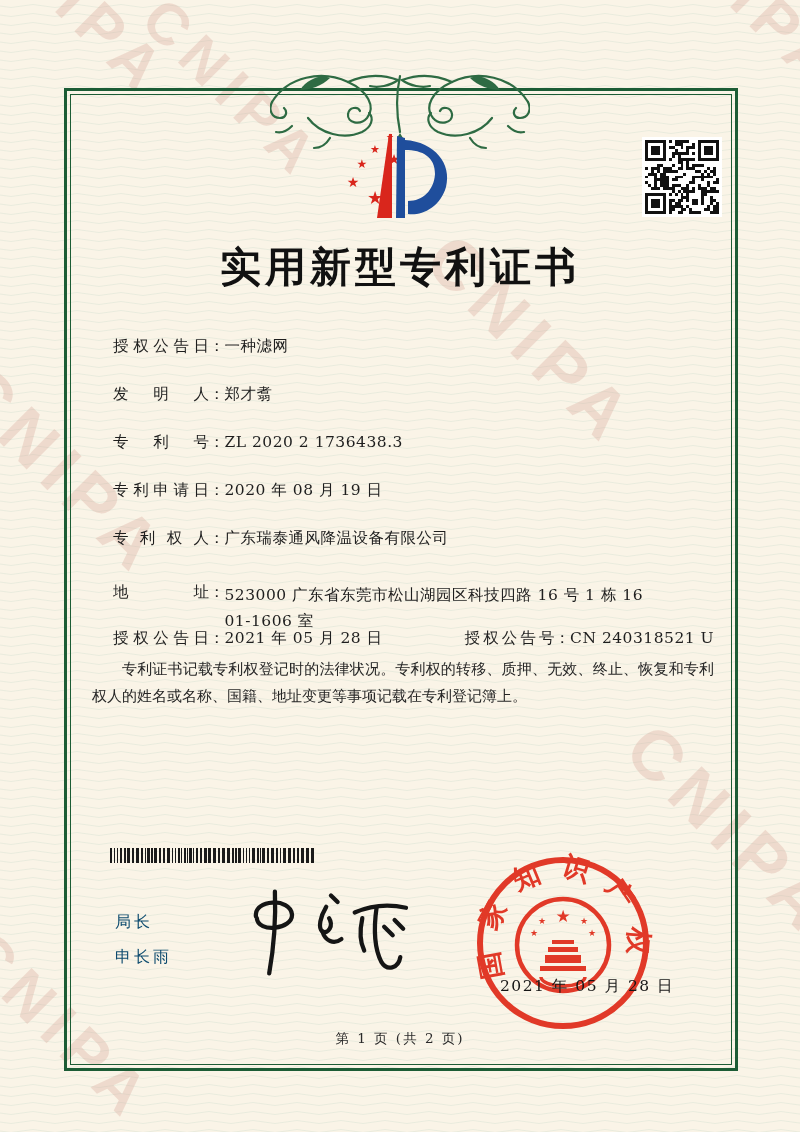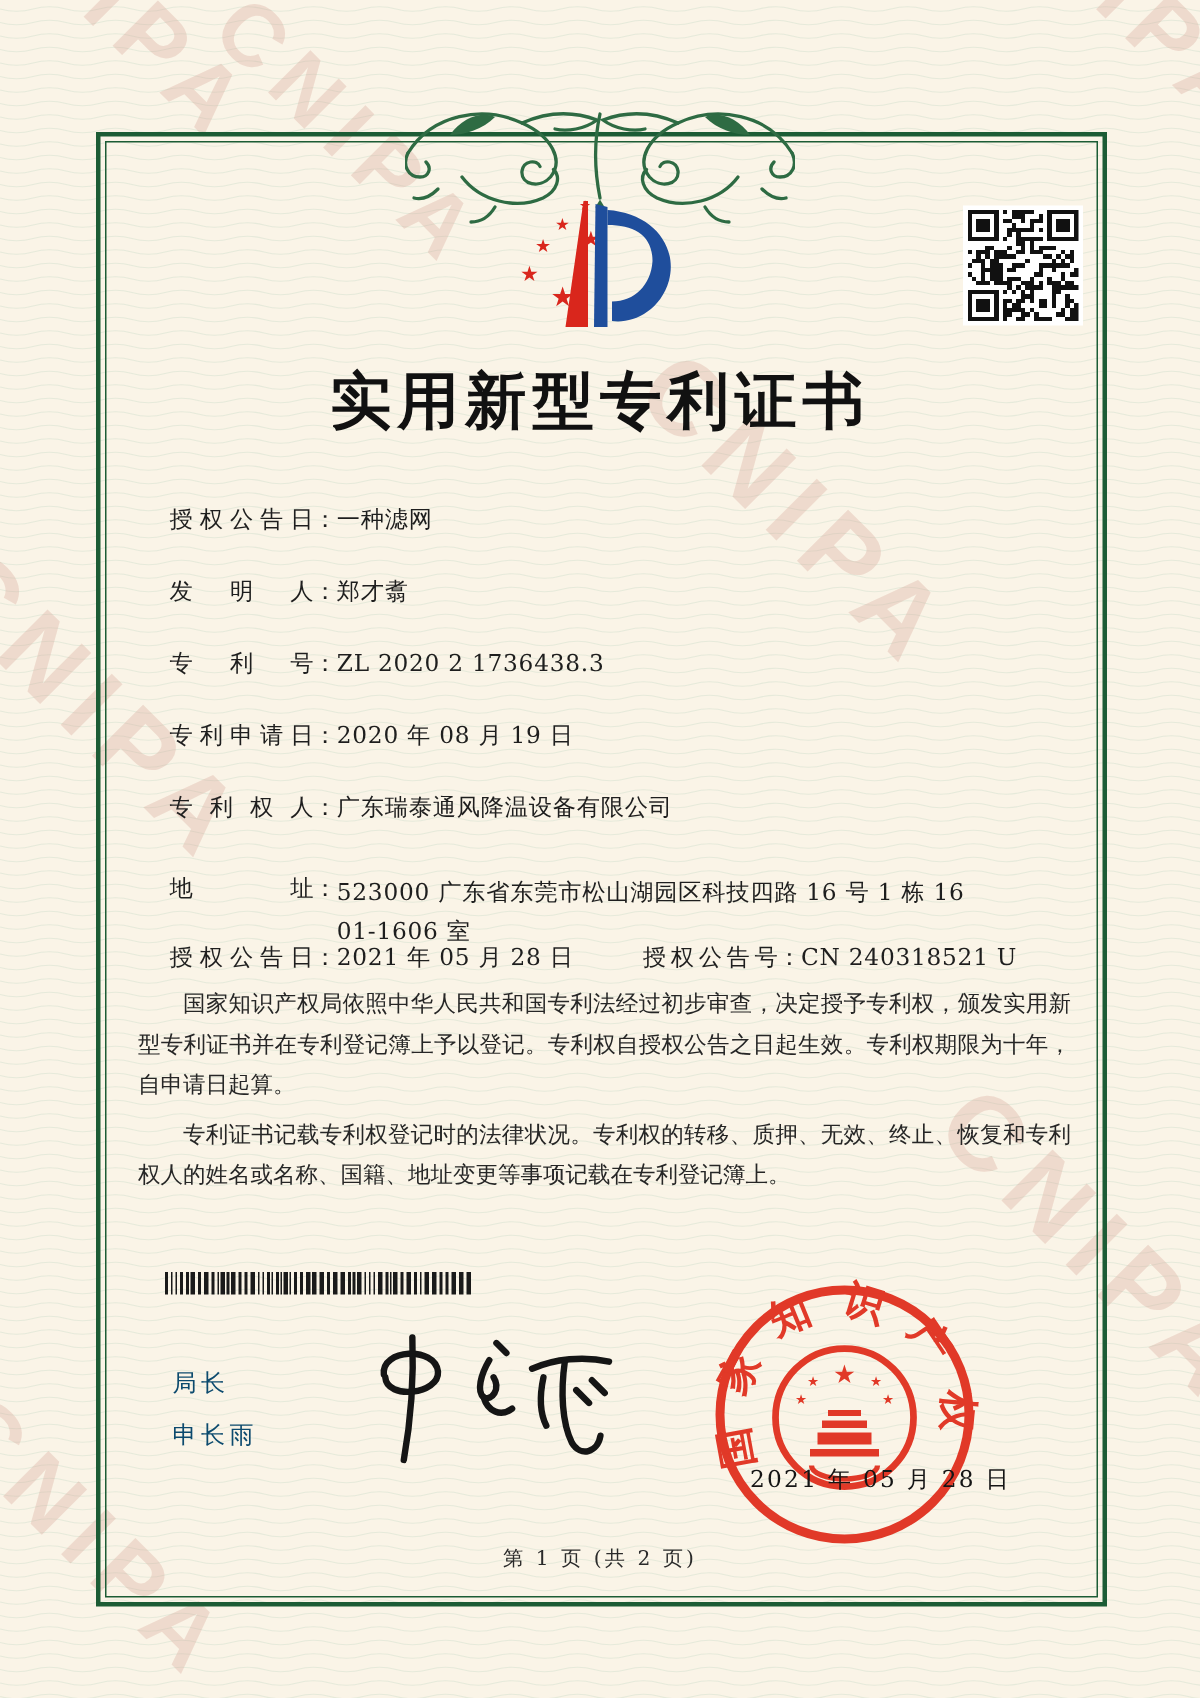--- a/index.html
+++ b/index.html
@@ -22,21 +22,21 @@
   .logo{position:absolute;left:338px;top:124px;}
   .qr{position:absolute;left:642px;top:137px;width:74px;height:74px;background:#fff;padding:3px;}
   .title{position:absolute;left:0;top:240px;width:100%;text-align:center;font-size:41px;
          font-weight:bold;letter-spacing:4px;color:#111;}
   .fields{position:absolute;left:113px;top:336px;width:620px;font-size:15.5px;color:#1e1e1e;}
   .frow{position:absolute;left:0;white-space:nowrap;}
   .flabel{display:inline-block;width:96px;text-align:justify;text-align-last:justify;vertical-align:top;}
   .fvalue{letter-spacing:.5px;}
   .addr-val{display:inline-block;width:424px;white-space:normal;word-break:break-all;
             line-height:26px;vertical-align:top;letter-spacing:.5px;}
-  .second-field{margin-left:46px;}
+  .second-field{margin-left:82px;}
   .body-text{position:absolute;left:92px;top:656px;width:622px;font-size:15px;line-height:27px;
              color:#262626;text-align:justify;}
   .body-text p{margin:0 0 6px 0;text-indent:2em;}
   .barcode{position:absolute;left:110px;top:848px;width:205px;height:15px;}
   .barcode span{position:absolute;top:0;height:100%;background:#1a1a1a;display:block;}
   .signer{position:absolute;left:115px;top:912px;font-size:16px;letter-spacing:3px;color:#0c4a6e;}
   .signer div{margin-bottom:14px;}
   .signature{position:absolute;left:235px;top:884px;}
   .seal{position:absolute;left:468px;top:848px;z-index:5;opacity:.95;}
   .seal-date{position:absolute;left:500px;top:976px;z-index:6;font-size:15.5px;
@@ -349,21 +349,20 @@
       </div>
       <div class="frow" style="top:246px">
         <span class="flabel">地址</span><span>：</span><span class="addr-val">523000 广东省东莞市松山湖园区科技四路 16 号 1 栋 1601-1606 室</span>
       </div>
       <div class="frow" style="top:292px">
         <span class="flabel">授权公告日</span><span>：</span><span class="fvalue">2021 年 05 月 28 日</span><span class="second-field flabel" style="width:90px">授权公告号</span><span>：</span><span class="fvalue">CN 240318521 U</span>
       </div>
     </div>
 
     <div class="body-text">
-      <p>国家知识产权局依照中华人民共和国专利法经过初步审查，决定授予专利权，颁发实用新型专利证书并在专利登记簿上予以登记。专利权自授权公告之日起生效。专利权期限为十年，自申请日起算。</p>
       <p>专利证书记载专利权登记时的法律状况。专利权的转移、质押、无效、终止、恢复和专利权人的姓名或名称、国籍、地址变更等事项记载在专利登记簿上。</p>
     </div>
 
     <div class="barcode">
         <span style="left:0px;width:2px"></span>
         <span style="left:4px;width:1px"></span>
         <span style="left:7px;width:1px"></span>
         <span style="left:10px;width:2px"></span>
         <span style="left:14px;width:2px"></span>
         <span style="left:17px;width:3px"></span>

